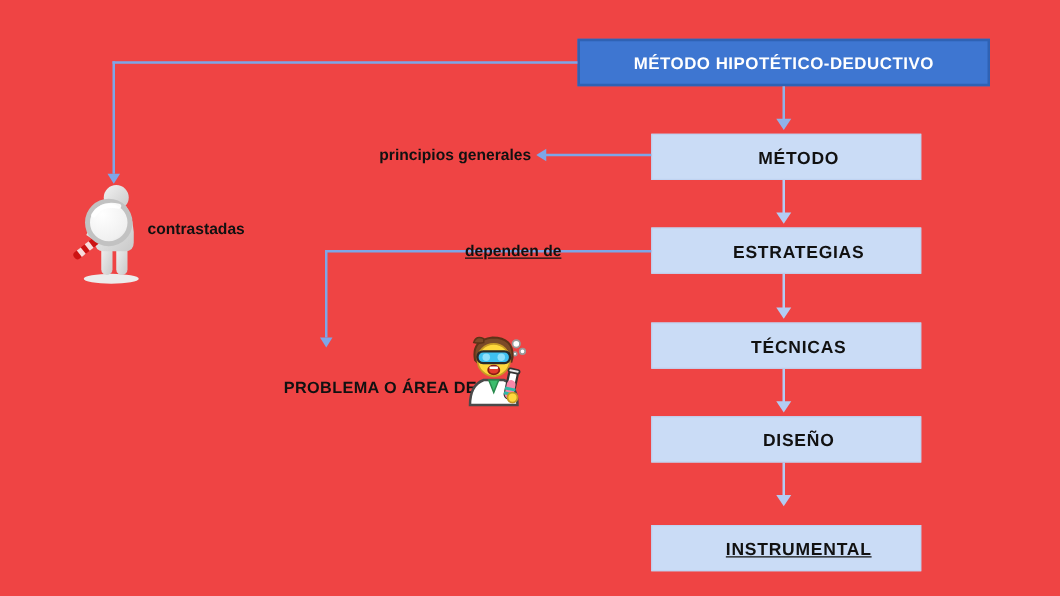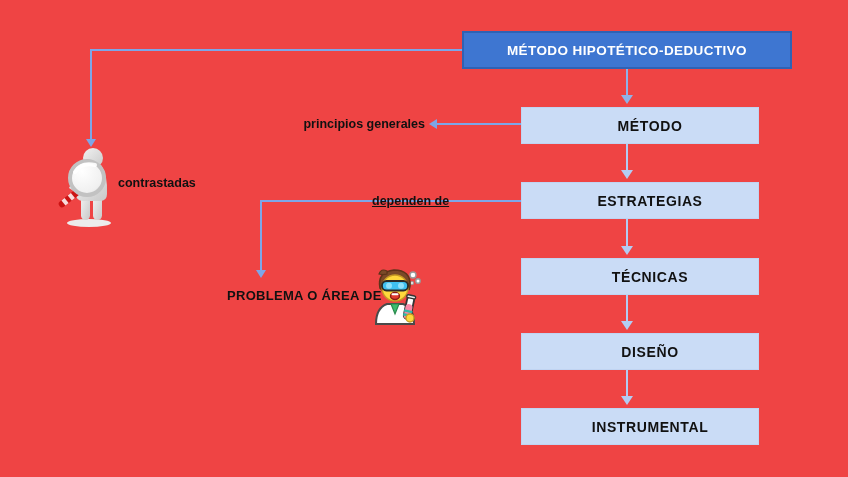--- a/index.html
+++ b/index.html
@@ -22,35 +22,35 @@
     border: 2px solid #2f62b4;
     display: flex; align-items: center; justify-content: center;
     color: #ffffff;
     font-weight: bold;
     font-size: 13.5px;
     letter-spacing: 0.4px;
   }
   .chain-box {
     position: absolute;
     left: 521px;
-    width: 238px; height: 37px;
+    width: 216px; height: 37px;
     background: #cadcf6;
     border: 1px solid #c0d4f2;
     display: flex; align-items: center; justify-content: center;
     color: #111111;
     font-weight: bold;
     font-size: 14px;
     letter-spacing: 0.6px;
     padding-left: 20px;
   }
   .chain-0 { top: 107px; }
   .chain-1 { top: 182px; }
   .chain-2 { top: 258px; }
   .chain-3 { top: 333px; }
-  .chain-4 { top: 408px; }
+  .chain-4 { top: 420px; text-decoration: underline; }
 
   
   .varrow { position: absolute; left: 626px; width: 2px; background: #b3ccf3; }
   .varrow.first { background: #8fb2e8; }
   .vhead {
     position: absolute; left: 621px;
     width: 0; height: 0;
     border-left: 6px solid transparent;
     border-right: 6px solid transparent;
     border-top: 9px solid #b3ccf3;
@@ -134,21 +134,21 @@
   <div class="conn" style="left:436px; top:123px; width:85px; height:2px;"></div>
   <div class="head-left" style="left:429px; top:119px;"></div>
 
   <div class="conn" style="left:260px; top:200px; width:261px; height:2px;"></div>
   <div class="conn" style="left:260px; top:200px; width:2px; height:70px;"></div>
   <div class="head-down" style="left:256px; top:270px;"></div>
 
   <div class="lbl" style="right:423px; top:117px;">principios generales</div>
   <div class="lbl" style="left:118px; top:176px;">contrastadas</div>
   <div class="lbl" style="left:372px; top:194px;text-decoration:underline;">dependen de</div>
-  <div class="lbl lbl-problema" style="left:180px; top:288px;padding-left:47px;">PROBLEMA O ÁREA DE</div>
+  <div class="lbl lbl-problema" style="left:180px; top:302px;padding-left:47px;">PROBLEMA O ÁREA DE</div>
 
   <div class="icon" style="left:55px; top:146px; width:66px; height:82px;">
     <svg width="66" height="82" viewBox="0 0 66 82">
       <defs>
         <linearGradient id="gBody" x1="0" y1="0" x2="1" y2="1">
           <stop offset="0" stop-color="#f2f2f2"></stop>
             <stop offset="1" stop-color="#c9c9c9"></stop>
         </linearGradient>
         <radialGradient id="gLens" cx="0.35" cy="0.3" r="0.9">
           <stop offset="0" stop-color="#ffffff"></stop>

